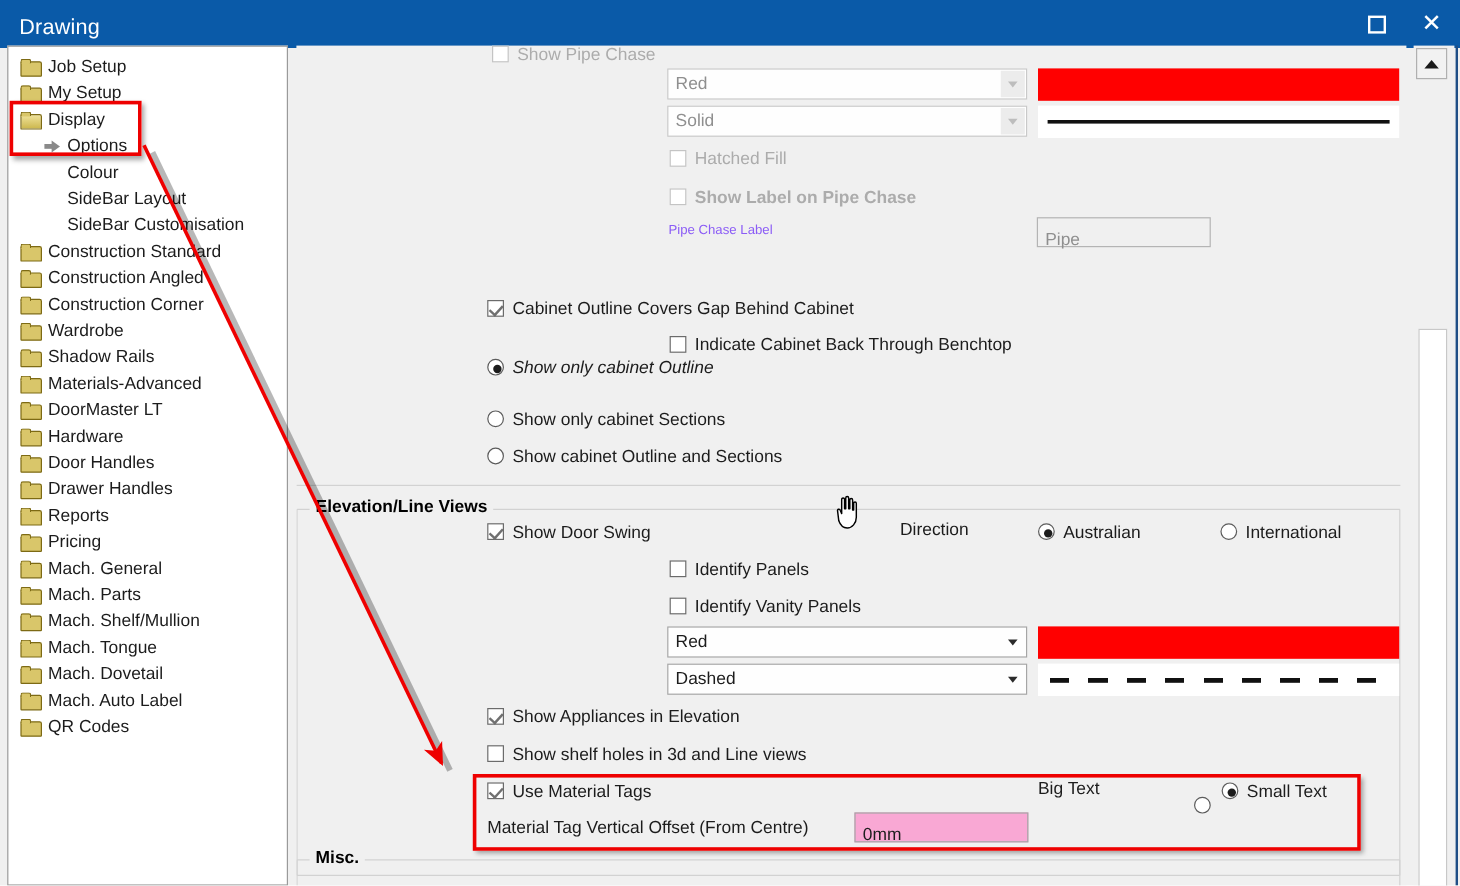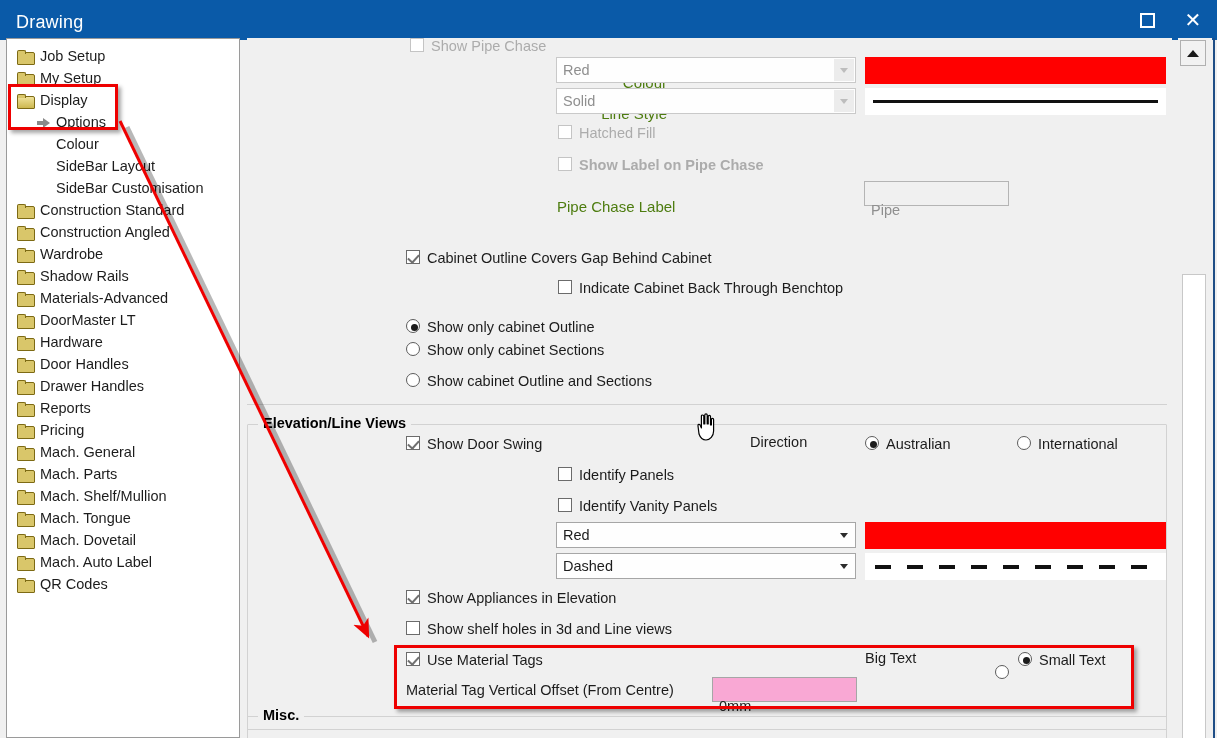--- a/index.html
+++ b/index.html
@@ -80,21 +80,21 @@
   .tree-item.indent2 { padding-left: 49px; }
 
   
   #content {
     position: absolute; left: 247px; top: 38px; width: 925px; height: 700px;
     background: #f0f0f0; overflow: hidden;
   }
   #contentinner {
     position: absolute; left: 0; top: 0; width: 925px; height: 642px;
   }
-  .lbl-dim { color: #4d7c0f; font-size: 15px; margin-top: 12px; }
+  .lbl-dim { color: #8b5cf6; font-size: 11px; }
   .lbl-norm { color: #1c1c1c; font-size: 14.5px; }
 
   .row { position: absolute; }
 
   
   .cb { position: relative; display: inline-block; padding-left: 21px;
         font-size: 14.5px; color: #1c1c1c; line-height: 16px; cursor: default; }
   .cb .box {
     position: absolute; left: 0; top: 0px; width: 14px; height: 14px;
     border: 1px solid #6b6b6b; background: #ffffff;
@@ -140,21 +140,21 @@
   .combo.dim .caret { border-top-color: #bdbdbd; }
 
   .swatch { position: absolute; border: 0; }
   .preview { position: absolute; background: #ffffff; }
 
   
   .tb {
     position: absolute; background: #f9a8d4; border: 1px solid #a6a6a6;
     font-size: 14.5px; color: #1c1c1c;
   }
-  .tb .v { position: absolute; left: 6px; top: 20px; }
+  .tb .v { position: absolute; left: 6px; top: 10px; }
   .tb.dim { background: #f0f0f0; border-color: #b4b4b4; color: #8f8f8f; }
 
   
   .group { position: absolute; border: 1px solid #d2d2d2; border-radius: 1px; }
   .group > .gtitle {
     position: absolute; top: -10px; left: 10px; background: #f0f0f0;
     padding: 0 5px; font-size: 14.5px; font-weight: bold; color: #000000;
   }
   .hr { position: absolute; height: 1px; background: #d2d2d2; }
 
@@ -226,20 +226,23 @@
       <span class="lbl">SideBar Layout</span>
     </div>
     <div class="tree-item indent2">
       <span class="lbl">SideBar Customisation</span>
     </div>
     <div class="tree-item">
       <span class="folder"></span><span class="lbl">Construction Standard</span>
     </div>
     <div class="tree-item">
       <span class="folder"></span><span class="lbl">Construction Angled</span>
+    </div>
+    <div class="tree-item">
+      <span class="folder"></span><span class="lbl">Construction Corner</span>
     </div>
     <div class="tree-item">
       <span class="folder"></span><span class="lbl">Wardrobe</span>
     </div>
     <div class="tree-item">
       <span class="folder"></span><span class="lbl">Shadow Rails</span>
     </div>
     <div class="tree-item">
       <span class="folder"></span><span class="lbl">Materials-Advanced</span>
     </div>
@@ -340,21 +343,21 @@
         </span>
       </div>
 
       <div class="row" style="left:311px; top:241px;">
         <span class="cb">
           <span class="box"></span>
           <span>Indicate Cabinet Back Through Benchtop</span>
         </span>
       </div>
 
-      <div class="row" style="left:159px; top:280px;">
+      <div class="row" style="left:159px; top:260px;font-style:italic;">
         <span class="rb sel">
           <span class="circ"></span>
           <span>Show only cabinet Outline</span>
         </span>
       </div>
       <div class="row" style="left:159px; top:303px;">
         <span class="rb">
           <span class="circ"></span>
           <span>Show only cabinet Sections</span>
         </span>

